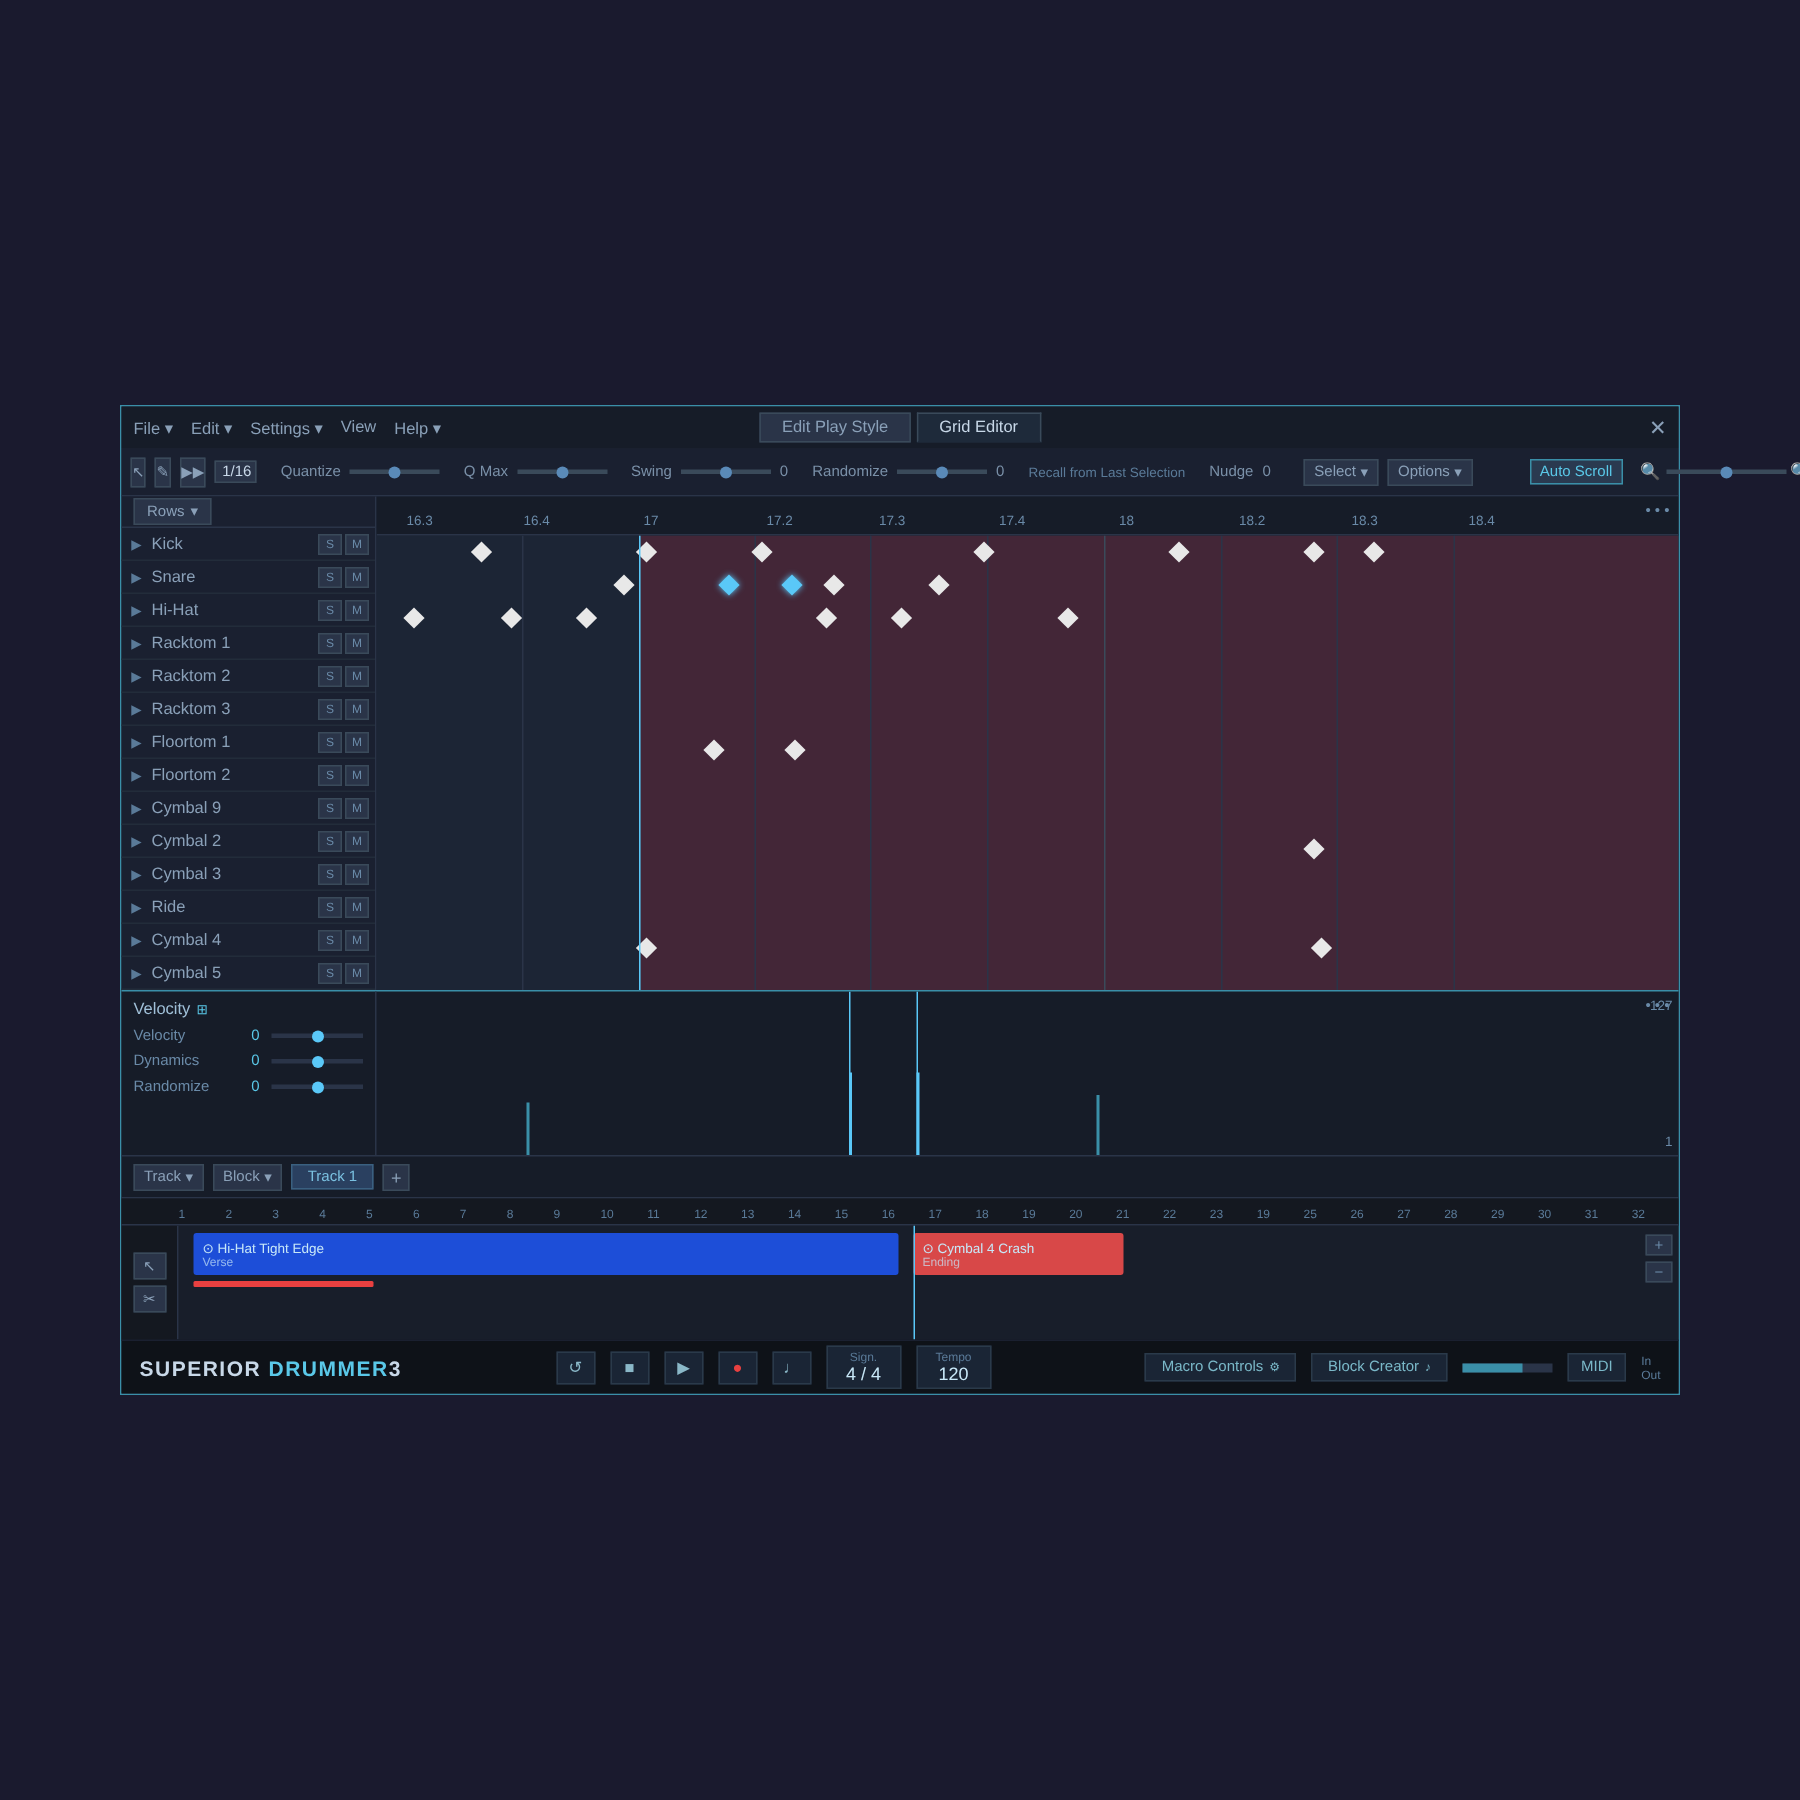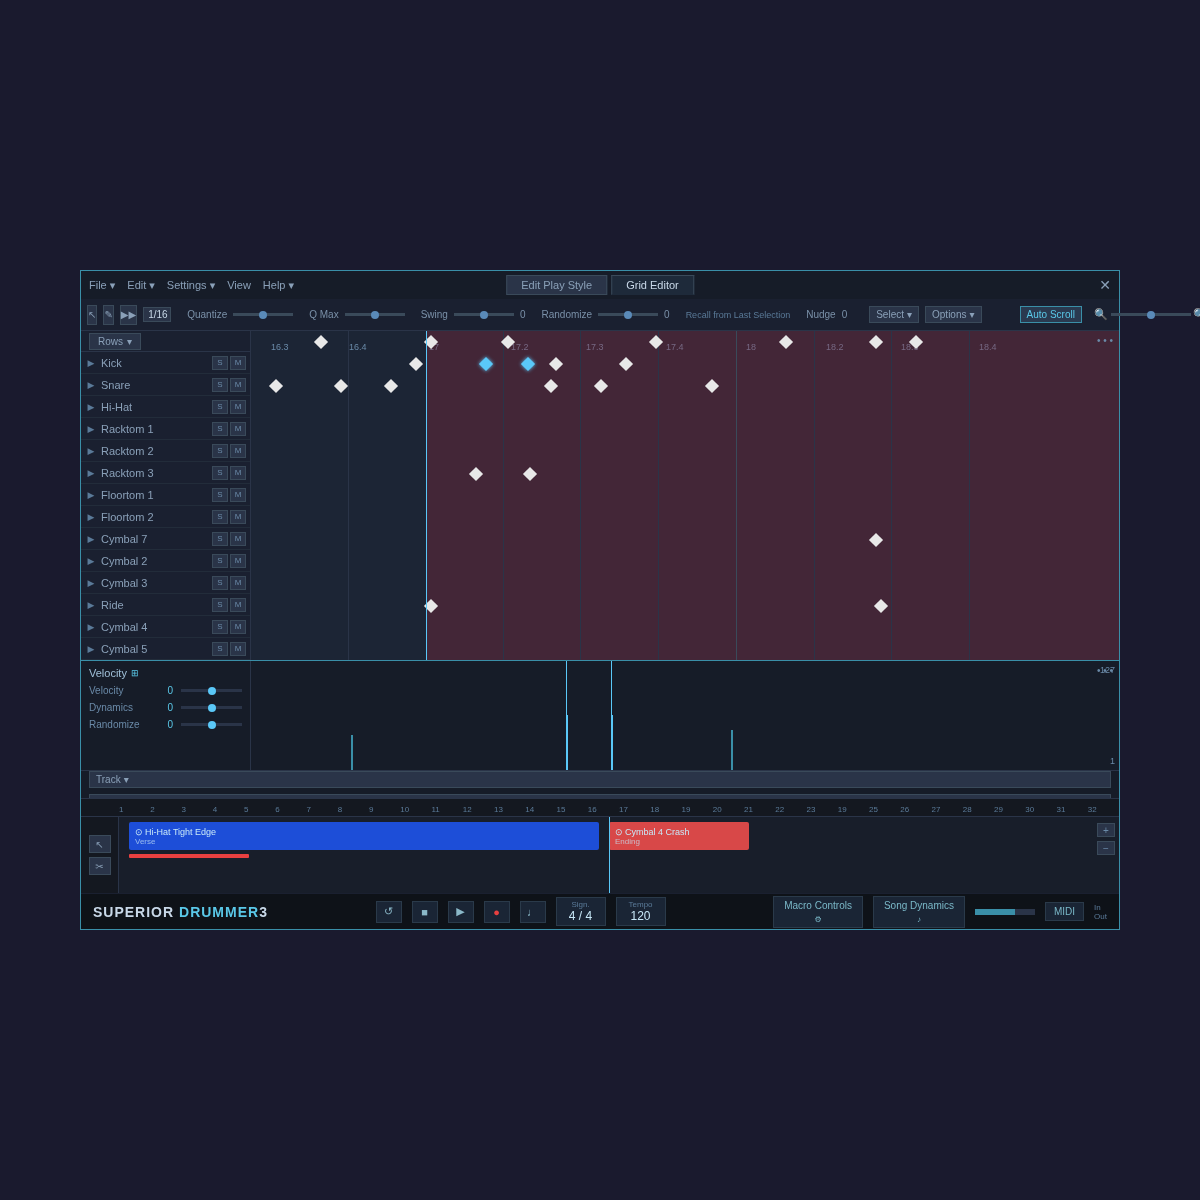--- a/index.html
+++ b/index.html
@@ -248,20 +248,21 @@
       margin-left: 2px;
     }
 
     
     .grid-area {
       flex: 1;
       background: #1c2535;
       position: relative;
       overflow: hidden;
       display: flex;
+      flex-direction: column;
       text-align: right;
     }
 
     .grid-ruler {
       height: 26px;
       background: #161c28;
       position: relative;
       border-bottom: 1px solid #2a3448;
       display: flex;
       align-items: center;
@@ -432,25 +433,25 @@
       bottom: 0;
       width: 1px;
       background: #5ac8f8;
     }
 
     
     .transport-bar {
       height: 28px;
       background: #161c28;
       display: flex;
+      align-items: center;
       padding: 0 8px;
       gap: 6px;
       border-top: 1px solid #2a3448;
       flex-shrink: 0;
-      flex-direction: column;
     }
 
     .transport-section-btn {
       padding: 2px 6px;
       background: #2a3448;
       border: 1px solid #3a4a5a;
       color: #8aa0b8;
       font-size: 10px;
       cursor: pointer;
       display: flex;
@@ -629,21 +630,20 @@
     .global-btn {
       padding: 3px 10px;
       background: #1a2535;
       border: 1px solid #2a3a4a;
       color: #7ab8c8;
       font-size: 10px;
       cursor: pointer;
       display: flex;
       align-items: center;
       gap: 4px;
-      flex-direction: column;
     }
 
     .midi-btn {
       padding: 3px 8px;
       background: #1a2535;
       border: 1px solid #2a3a4a;
       color: #7ab8c8;
       font-size: 10px;
       cursor: pointer;
     }
@@ -817,21 +817,21 @@
       <span class="track-mute">M</span>
     </div>
           <div class="track-row">
       <span class="track-expand">▶</span>
       <span class="track-name">Floortom 2</span>
       <span class="track-solo">S</span>
       <span class="track-mute">M</span>
     </div>
           <div class="track-row">
       <span class="track-expand">▶</span>
-      <span class="track-name">Cymbal 7</span>
+      <span class="track-name">Cymbal 9</span>
       <span class="track-solo">S</span>
       <span class="track-mute">M</span>
     </div>
           <div class="track-row">
       <span class="track-expand">▶</span>
       <span class="track-name">Cymbal 2</span>
       <span class="track-solo">S</span>
       <span class="track-mute">M</span>
     </div>
           <div class="track-row">
@@ -1078,21 +1078,21 @@
     <div class="sig-tempo-box">
       <span class="label">Tempo</span>
       <span class="value">120</span>
     </div>
     <div class="spacer"></div>
     <div class="global-btn">
       <span>Macro Controls</span>
       <span style="font-size:8px;">⚙</span>
     </div>
     <div class="global-btn">
-      <span>Song Dynamics</span>
+      <span>Block Creator</span>
       <span style="font-size:8px;">♪</span>
     </div>
     <div style="width:60px;height:6px;background:#2a3448;position:relative;cursor:pointer;">
       <div style="width:40px;height:100%;background:#3a8fa8;"></div>
     </div>
     <div class="midi-btn">MIDI</div>
     <div class="in-out-labels">
       <span>In</span>
       <span>Out</span>
     </div>

